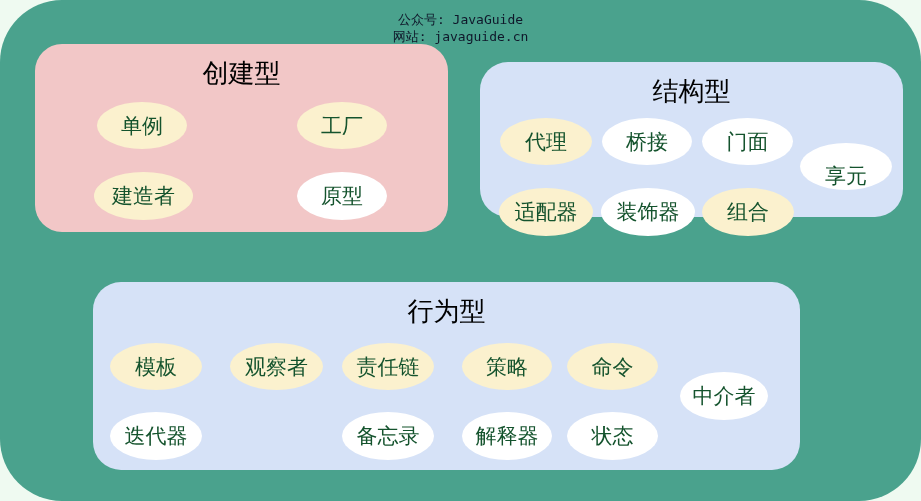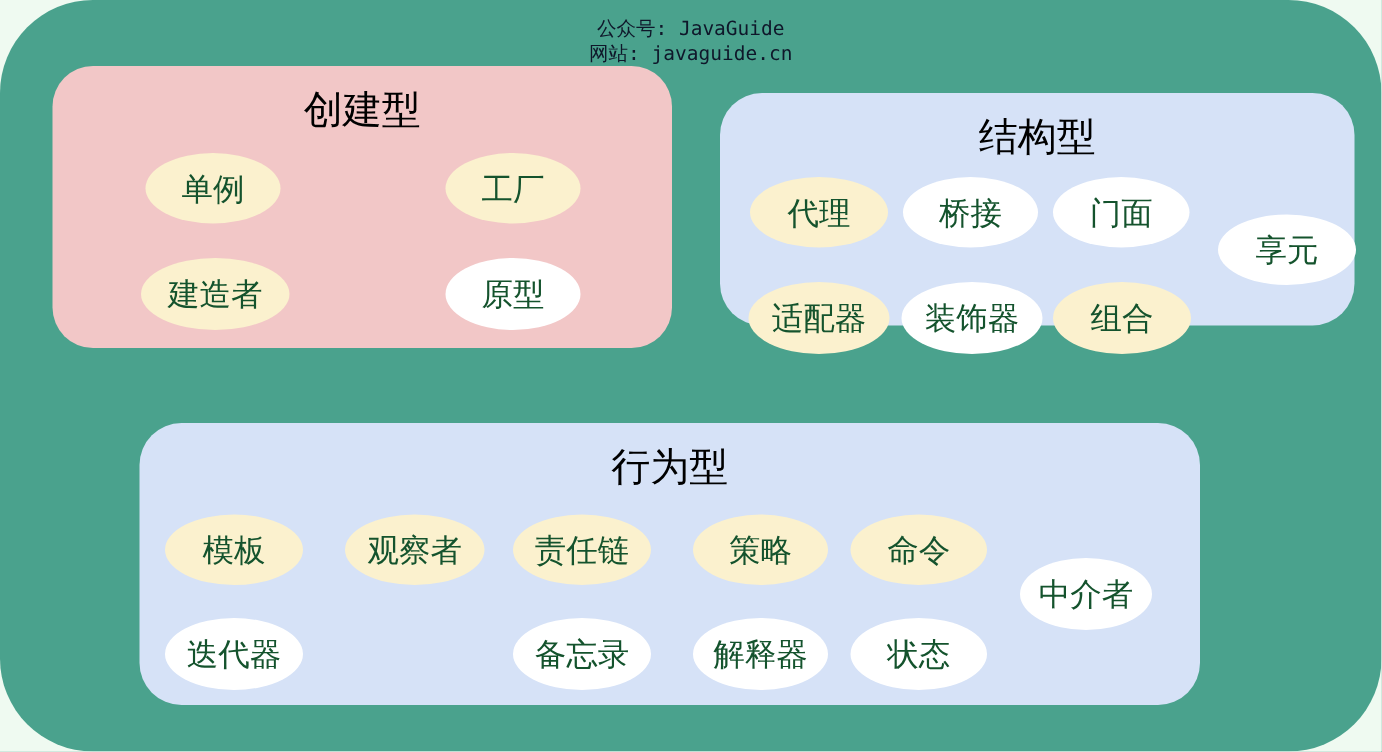--- a/index.html
+++ b/index.html
@@ -108,21 +108,21 @@
       <h2 class="group-title">结构型</h2>
       <div class="pill pill-yellow" style="left:20px;  top:56px;  width:92px; height:47px;text-align:right;">
         <span>代理</span>
       </div>
       <div class="pill pill-white" style="left:122px; top:56px;  width:90px; height:47px;">
         <span>桥接</span>
       </div>
       <div class="pill pill-white" style="left:222px; top:56px;  width:91px; height:47px;">
         <span>门面</span>
       </div>
-      <div class="pill pill-white" style="left:332px; top:81px;  width:92px; height:47px;">
+      <div class="pill pill-white" style="left:320px; top:81px;  width:92px; height:47px;align-items:flex-end;">
         <span>享元</span>
       </div>
       <div class="pill pill-yellow" style="left:19px;  top:126px; width:94px; height:48px;">
         <span>适配器</span>
       </div>
       <div class="pill pill-white" style="left:121px; top:126px; width:94px; height:48px;">
         <span>装饰器</span>
       </div>
       <div class="pill pill-yellow" style="left:222px; top:126px; width:92px; height:48px;">
         <span>组合</span>

